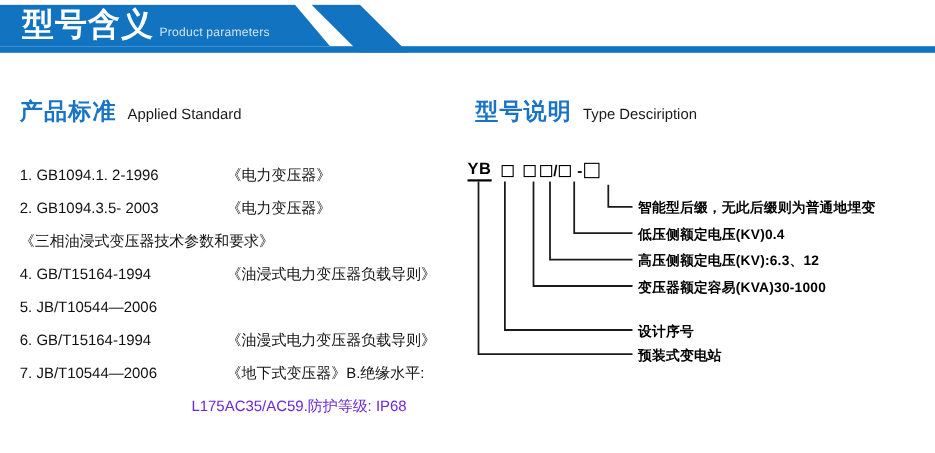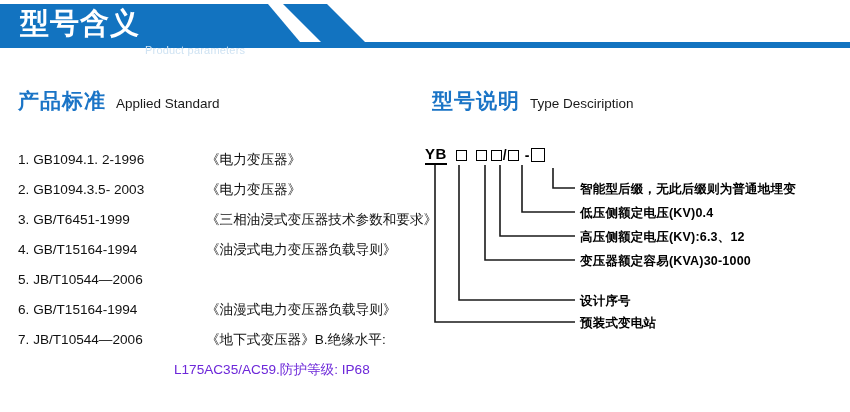--- a/index.html
+++ b/index.html
@@ -61,21 +61,20 @@
     z-index: 4;
   }
   .banner-title-en {
     position: absolute;
     left: 145px;
     top: 24px;
     font-size: 11px;
     color: #cfe3f3;
     letter-spacing: 0.2px;
     z-index: 4;
-    margin-top: 20px;
   }
 
   
   .sec-head {
     position: absolute;
     display: flex;
     align-items: baseline;
   }
   .sec-head .cn {
     font-size: 21px;
@@ -206,21 +205,20 @@
     <span class="std-code"><span>1.</span>&nbsp;<span>GB1094.1. 2-1996</span></span>
     <span class="std-name">《电力变压器》</span>
   </div>
 
   <div class="std-item">
     <span class="std-code"><span>2.</span>&nbsp;<span>GB1094.3.5- 2003</span></span>
     <span class="std-name">《电力变压器》</span>
   </div>
 
   <div class="std-item">
-    <span class="std-code"><span>3.</span>&nbsp;<span>GB/T6451-1999</span></span>
     <span class="std-name">《三相油浸式变压器技术参数和要求》</span>
   </div>
 
   <div class="std-item">
     <span class="std-code"><span>4.</span>&nbsp;<span>GB/T15164-1994</span></span>
     <span class="std-name">《油浸式电力变压器负载导则》</span>
   </div>
 
   <div class="std-item">
     <span class="std-code"><span>5.</span>&nbsp;<span>JB/T10544—2006</span></span>

